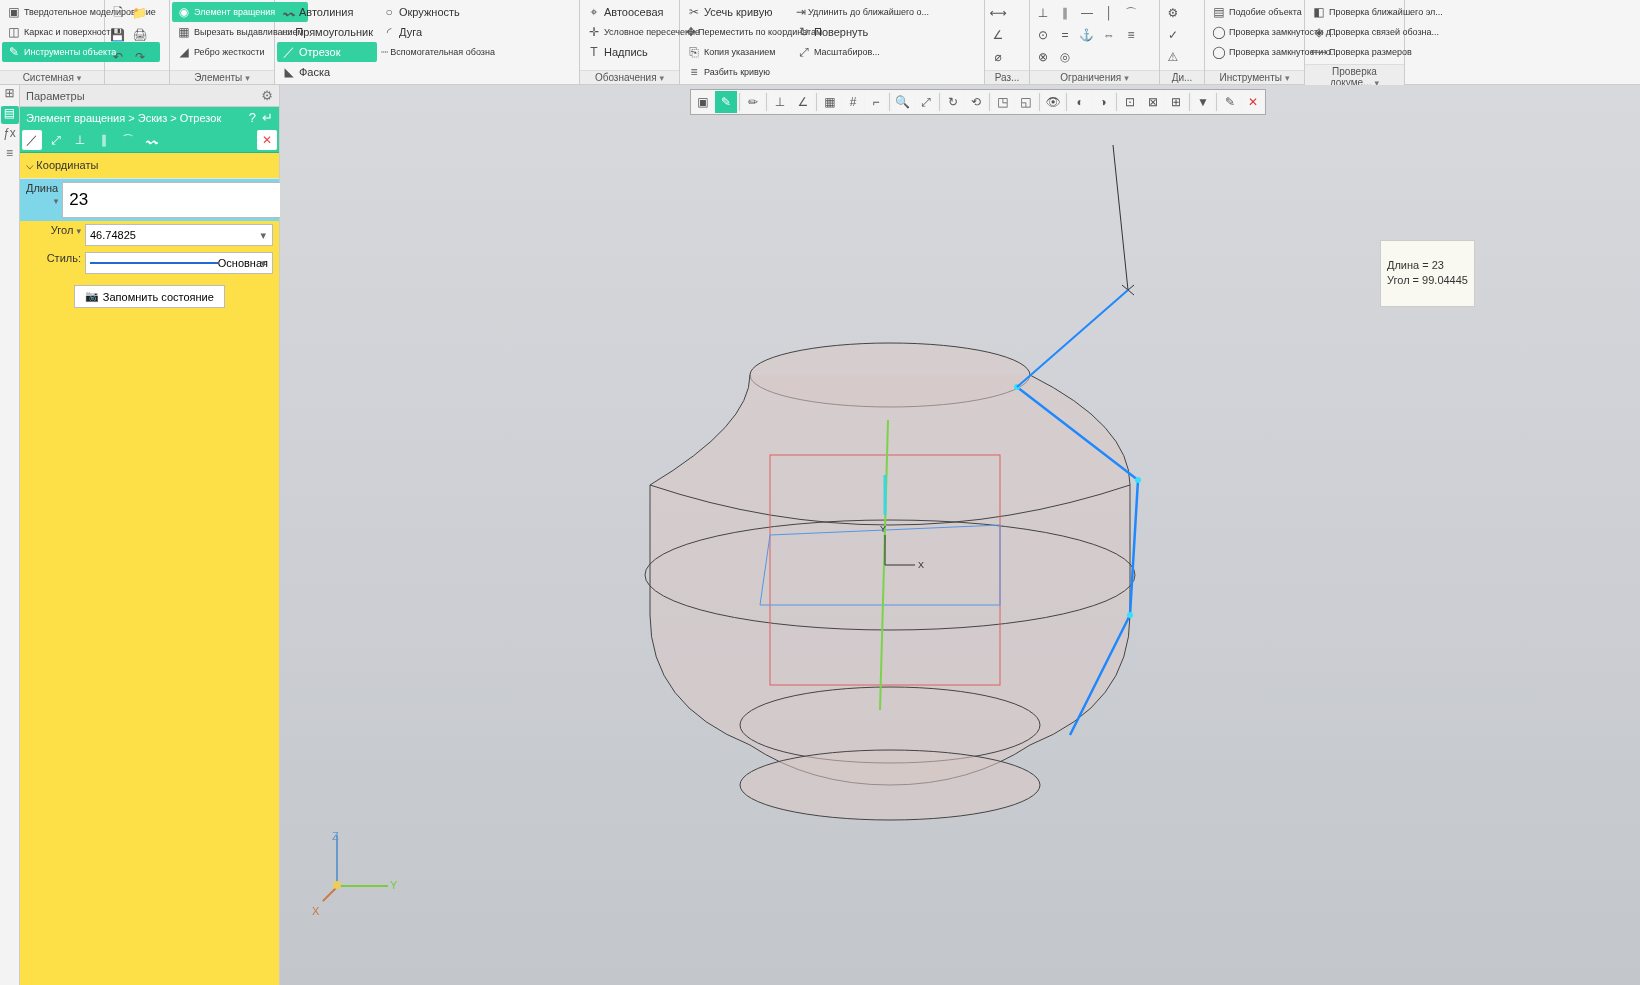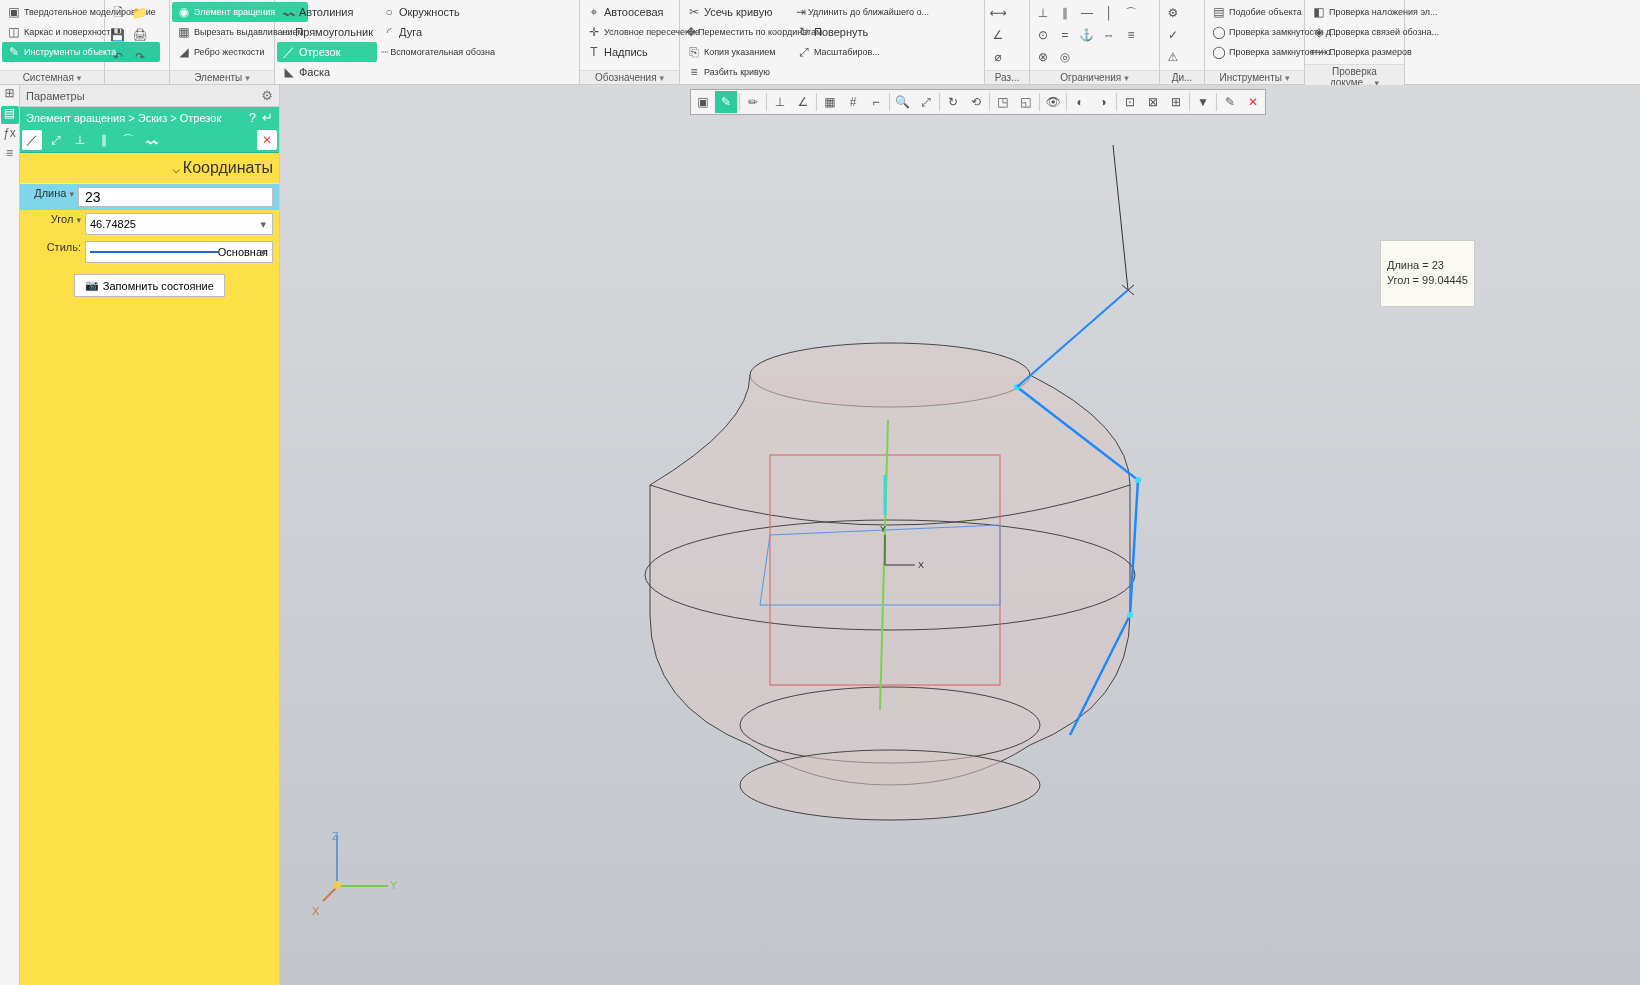--- a/index.html
+++ b/index.html
@@ -29,27 +29,27 @@
 .panel { width: 260px; background: #fde047; border-right: 1px solid #ccc; display: flex; flex-direction: column; }
 .panel-head { background: #eaeaea; padding: 3px 6px; border-bottom: 1px solid #ccc; display: flex; align-items: center; font-size: 11px; color: #555; }
 .panel-gear { margin-left: auto; color: #777; font-size: 13px; }
 .breadcrumb { background: #33d19f; color: #fff; padding: 3px 6px; font-size: 11px; display: flex; align-items: center; }
 .breadcrumb .bc-icons { margin-left: auto; display: flex; gap: 6px; font-size: 13px; }
 .tool-row { background: #33d19f; padding: 2px; display: flex; gap: 4px; border-bottom: 1px solid #29b68a; }
 .tool-row .t-ico { width: 20px; height: 20px; display: flex; justify-content: center; align-items: center; color: #fff; font-size: 12px; cursor: pointer; }
 .tool-row .t-ico.sel { background: #fff; color: #333; border-radius: 2px; }
 .tool-row .t-close { margin-left: auto; color: #e44; background: #fff; border-radius: 2px; }
 
-.section-head { padding: 6px; text-align: right; font-size: 16px; color: #333; border-bottom: 1px solid #e5e5e5; cursor: pointer; }
+.section-head { padding: 6px; text-align: left; font-size: 11px; color: #333; border-bottom: 1px solid #e5e5e5; cursor: pointer; }
 .section-head::before { content: "⌵ "; font-size: 10px; }
 .form-row { display: flex; align-items: flex-start; padding: 3px 6px; gap: 4px; }
 .form-row.hl { background: #7fd6e8; }
 .form-lbl { width: 55px; text-align: right; font-size: 11px; color: #333; }
 .form-lbl .chev { font-size: 9px; color: #666; }
-.form-input { flex: 1; height: 20px; border: 1px solid #bbb; padding: 8px 6px; font-size: 14px; background: #fff; }
+.form-input { flex: 1; height: 36px; border: 1px solid #bbb; padding: 8px 6px; font-size: 17px; background: #fff; }
 .form-select { flex: 1; height: 22px; border: 1px solid #bbb; background: #fff; font-size: 11px; padding: 0 4px; display: flex; align-items: center; position: relative; }
 .form-select::after { content: "▾"; position: absolute; right: 6px; color: #666; }
 .line-preview { flex: 1; height: 2px; background: #2468d8; }
 .remember-btn { margin: 8px auto; padding: 4px 10px; border: 1px solid #bbb; background: #fff; font-size: 11px; cursor: pointer; display: flex; align-items: center; gap: 4px; }
 
 .viewport { flex: 1; position: relative; background: linear-gradient(#d7d9dd, #c3c6cb); overflow: hidden; }
 .view-toolbar { position: absolute; top: 4px; left: 410px; display: flex; gap: 1px; background: rgba(245,245,245,0.9); border: 1px solid #aaa; padding: 1px; }
 .vt-btn { width: 22px; height: 22px; display: flex; justify-content: center; align-items: center; font-size: 12px; color: #555; cursor: pointer; background: #f5f5f5; }
 .vt-btn.hl { background: #2dcc9f; color: #fff; }
 .vt-sep { width: 1px; background: #ccc; margin: 2px 1px; }
@@ -334,21 +334,21 @@
           <span class="rb-txt" style="font-size:9px">Проверка замкнутости о...</span>
         </div>
     </div>
     <div class="ribbon-label"><span>Инструменты</span><span class="drop-arrow">▾</span></div>
   </div>
 
   <div class="ribbon-group" style="width:100px">
     <div class="ribbon-buttons rb-stack">
       <div class="rb-btn">
           <span class="rb-ico">◧</span>
-          <span class="rb-txt" style="font-size:9px">Проверка наложения эл...</span>
+          <span class="rb-txt" style="font-size:9px">Проверка ближайшего эл...</span>
         </div>
       <div class="rb-btn">
           <span class="rb-ico">◈</span>
           <span class="rb-txt" style="font-size:9px">Проверка связей обозна...</span>
         </div>
       <div class="rb-btn">
           <span class="rb-ico">⟷</span>
           <span class="rb-txt" style="font-size:9px">Проверка размеров</span>
         </div>
     </div>

